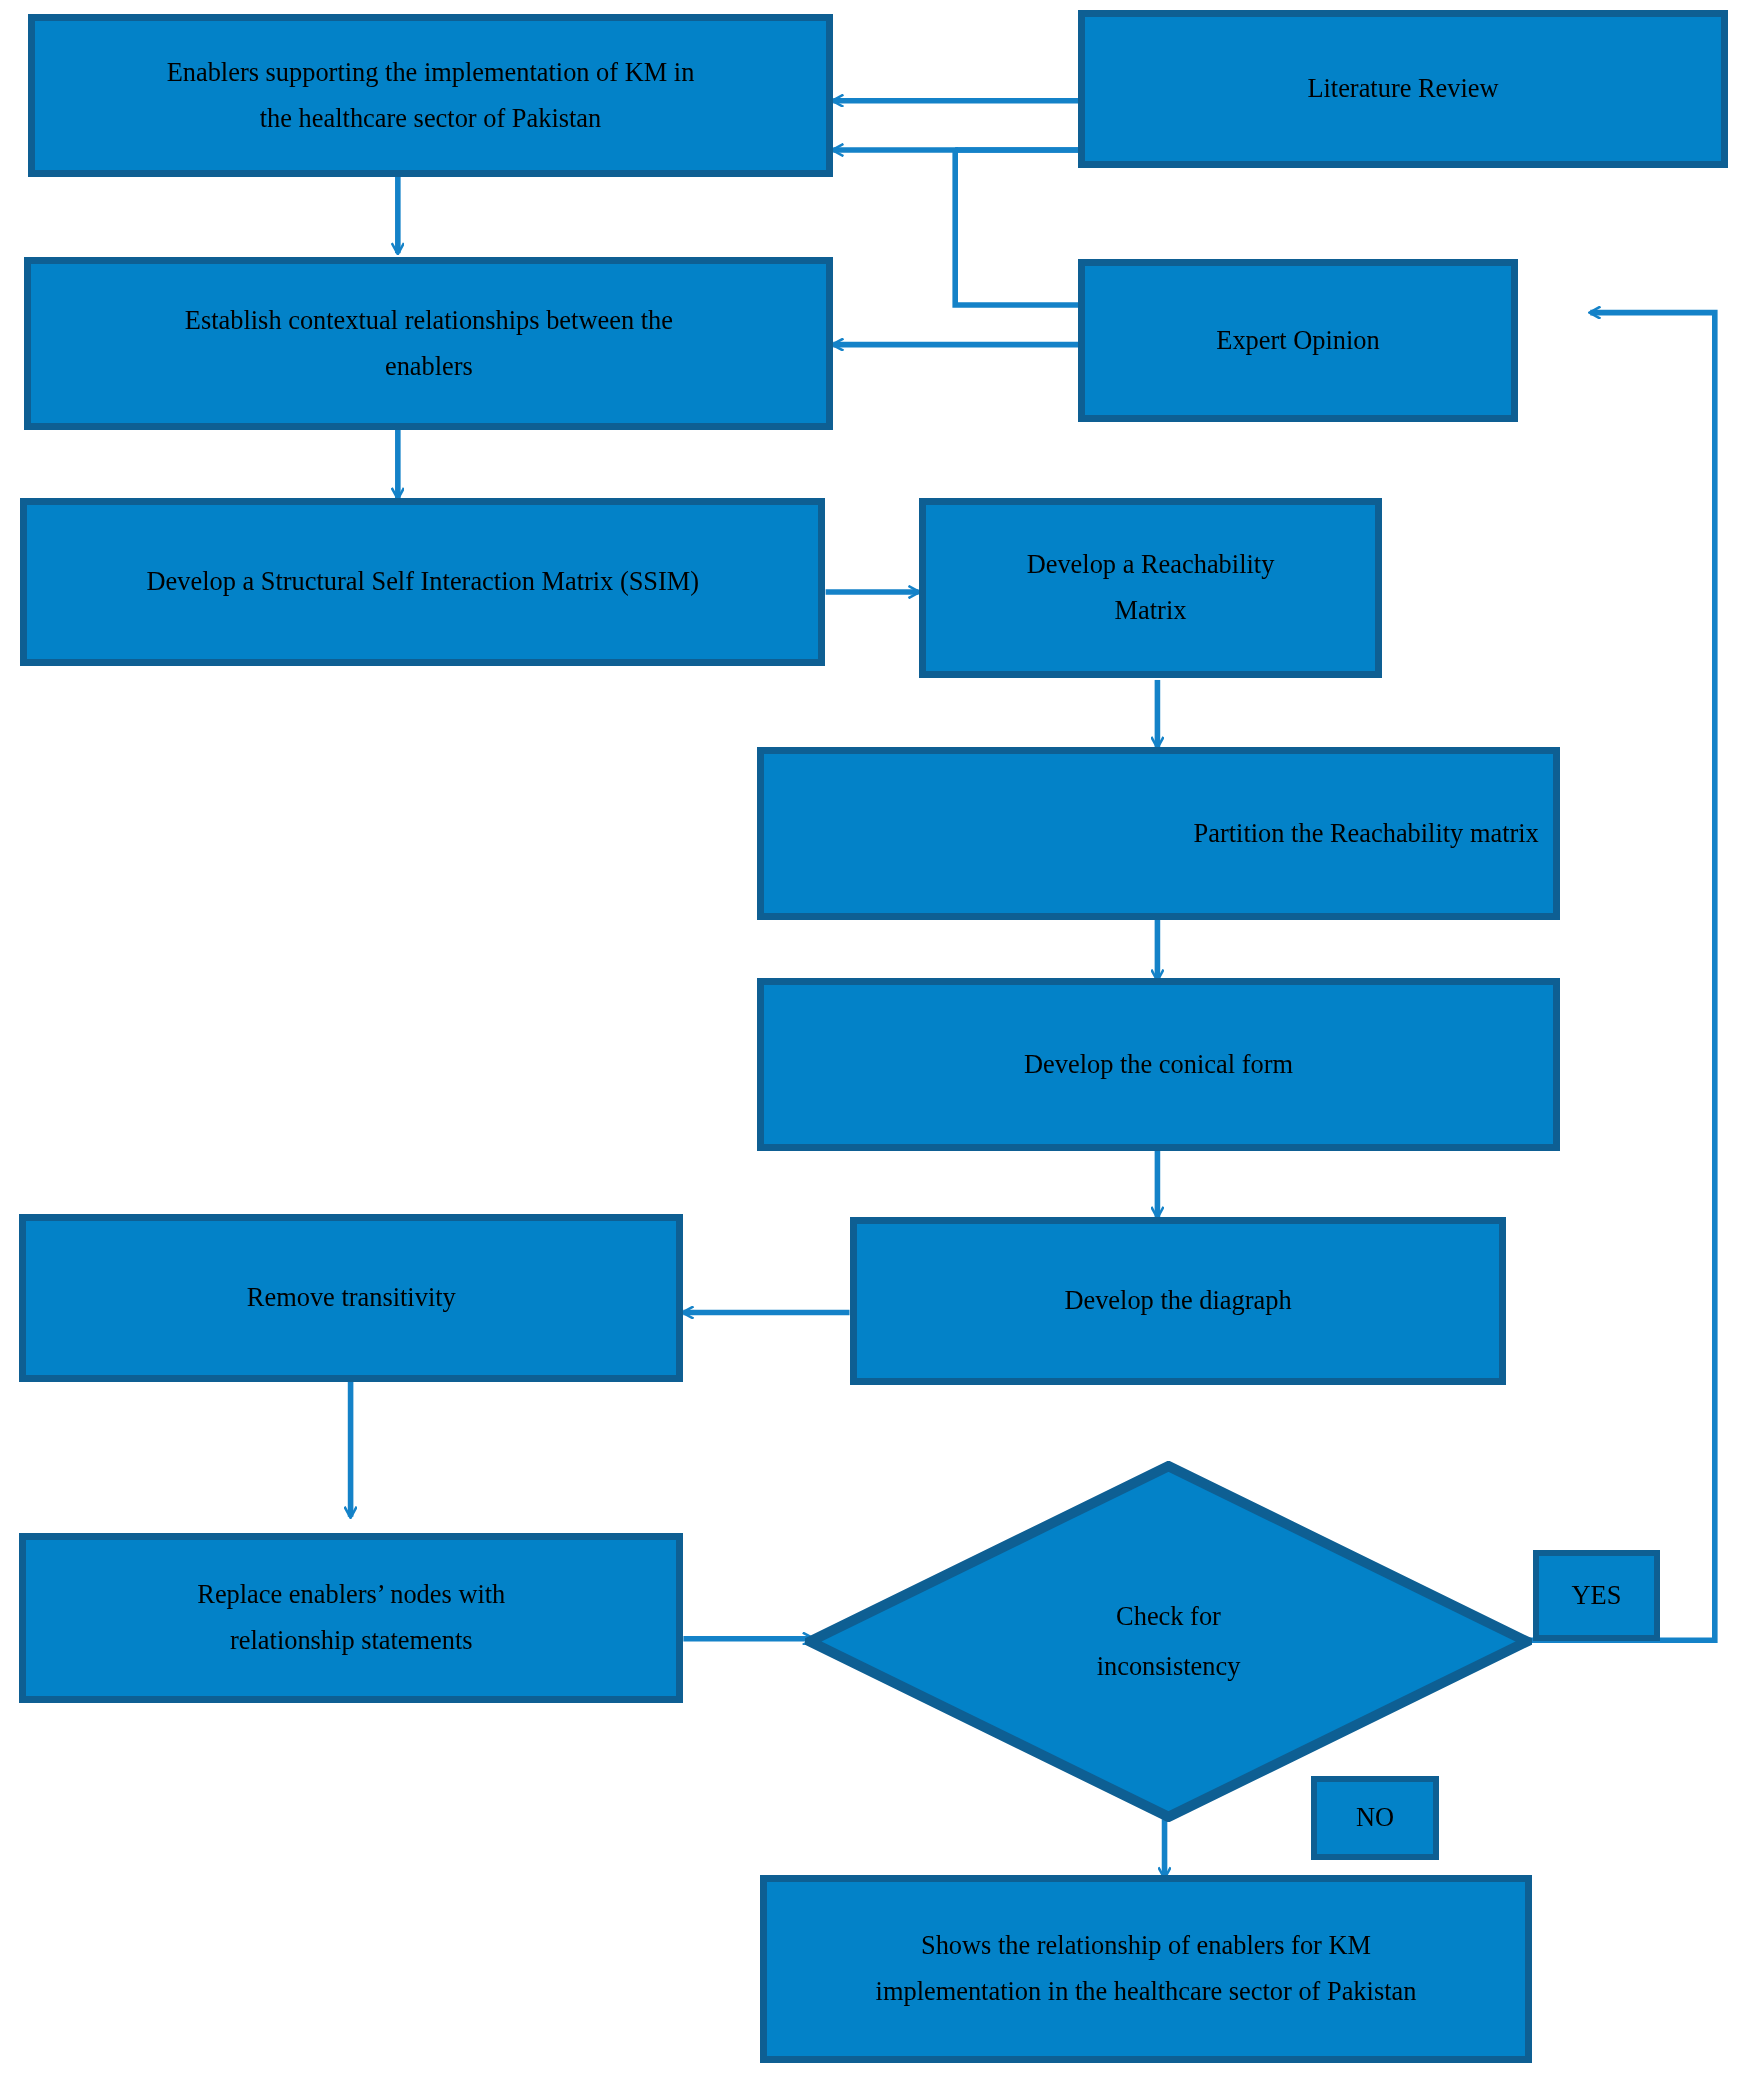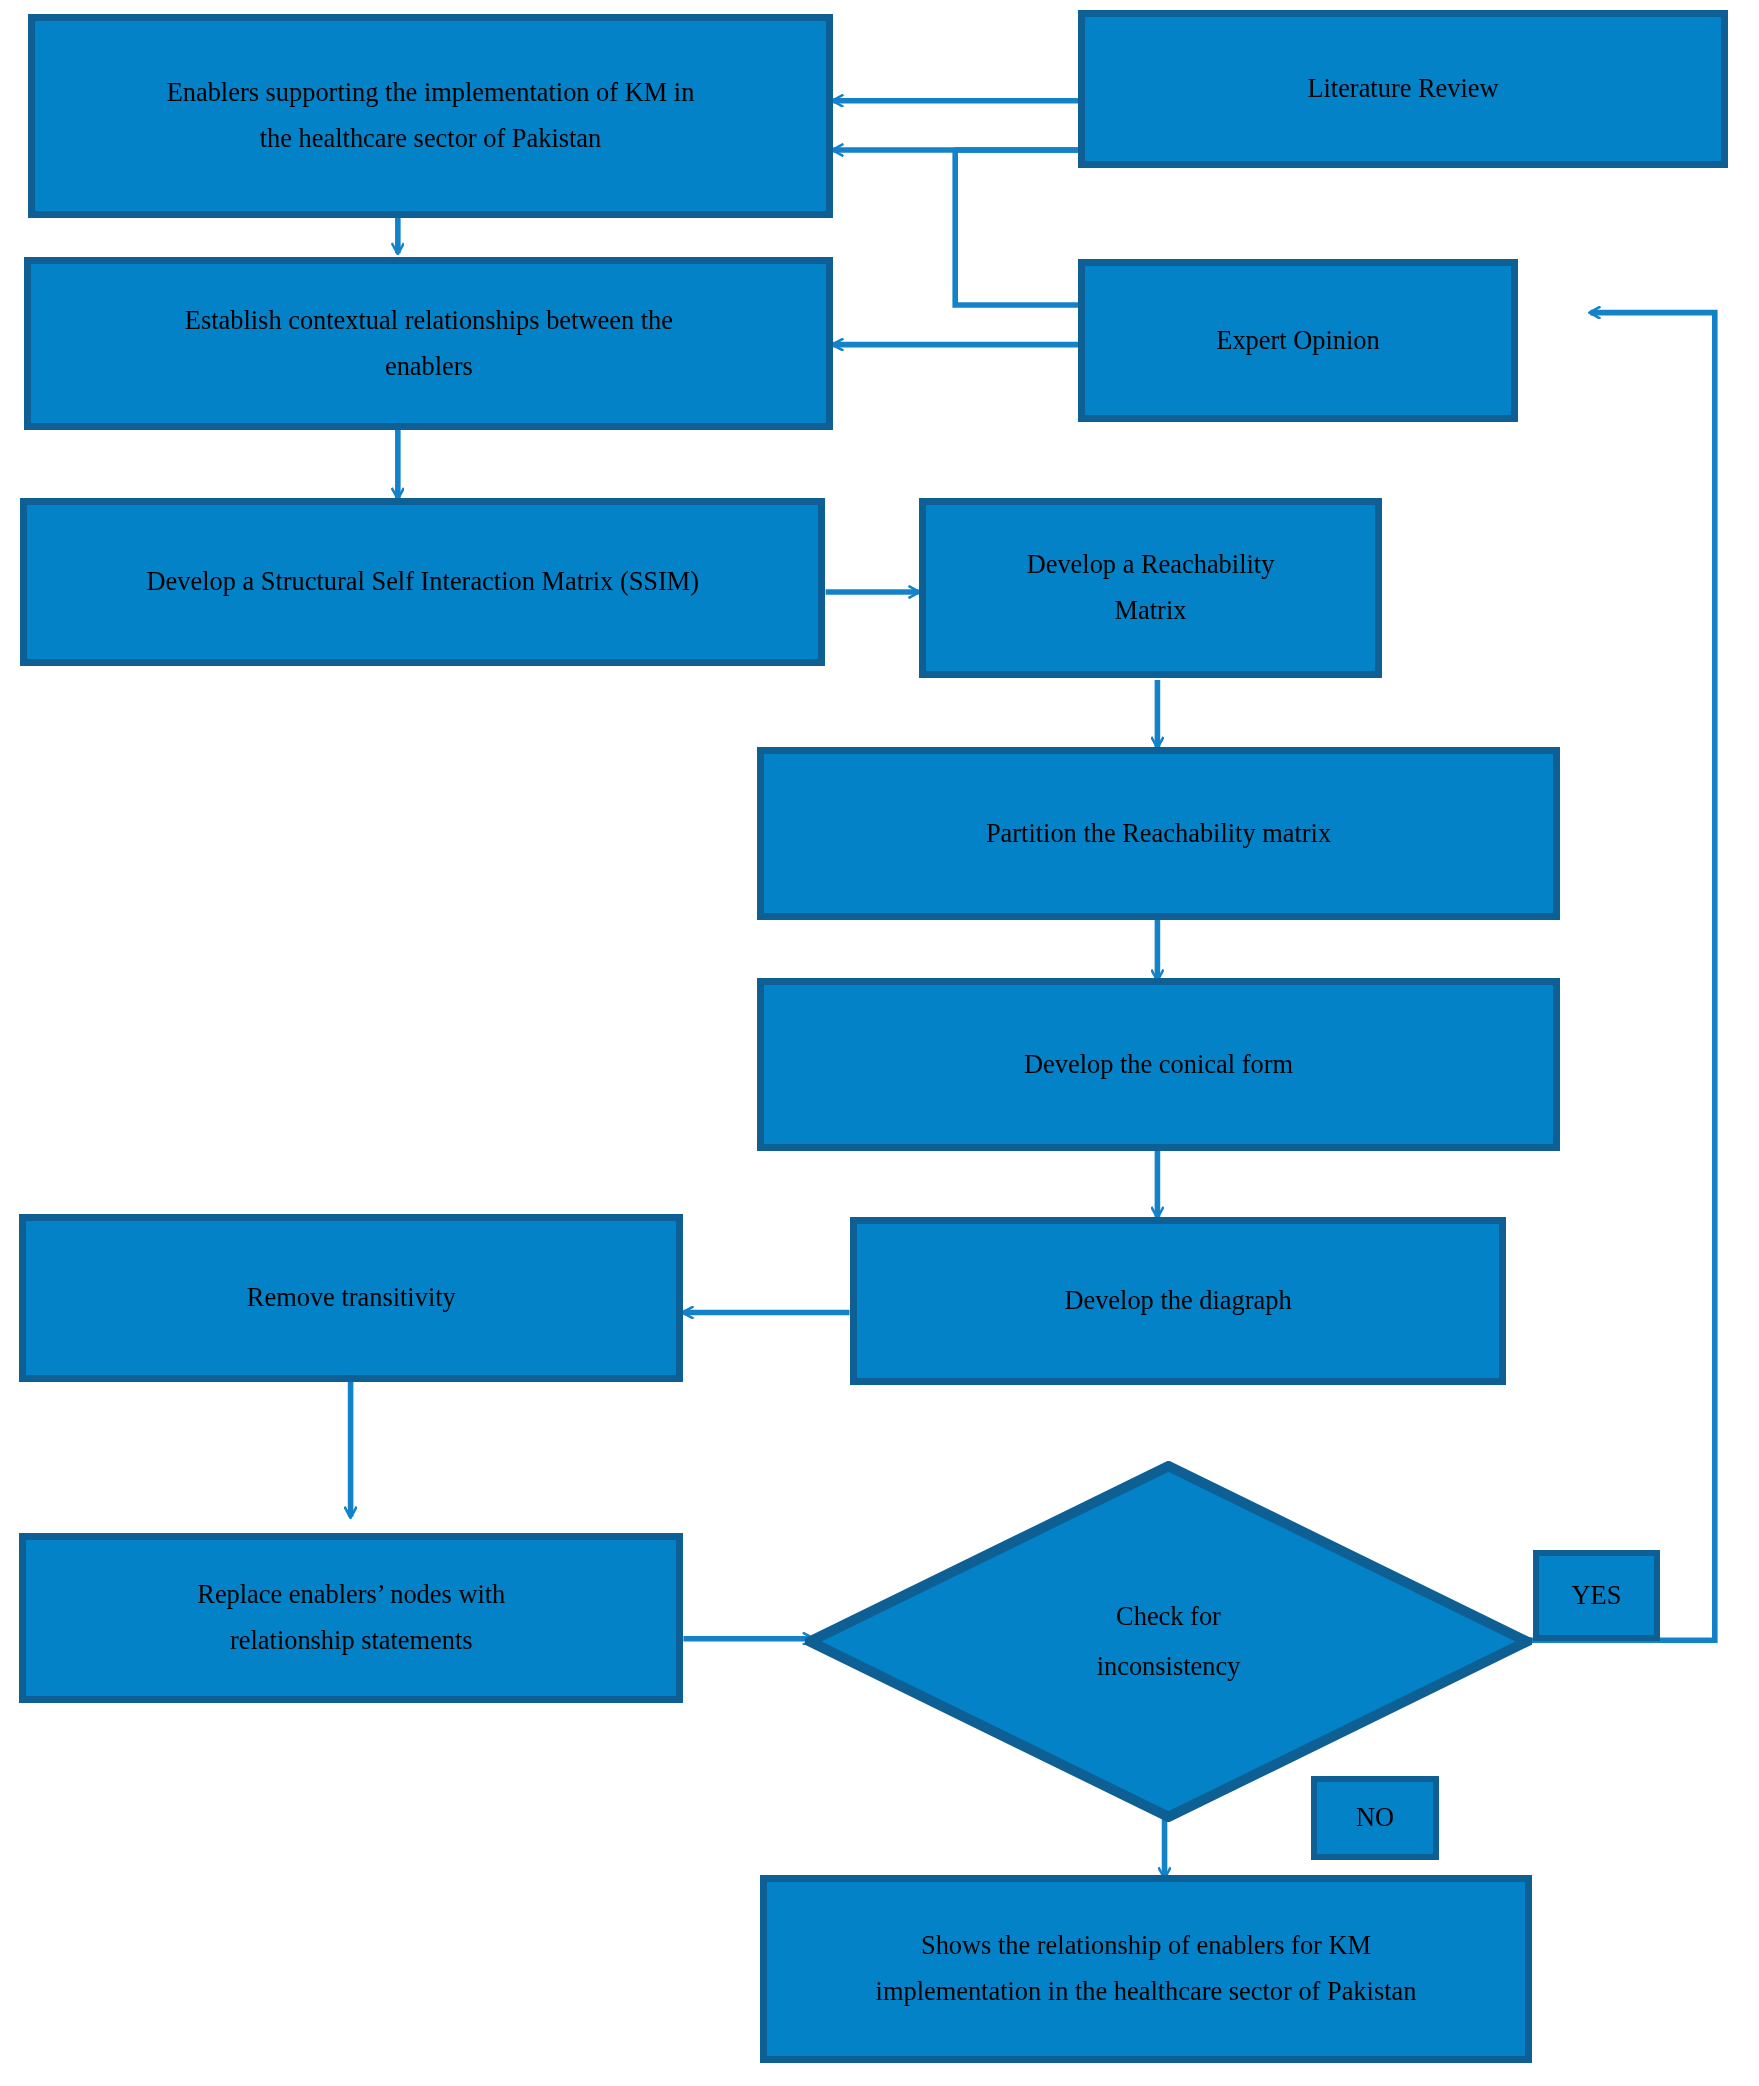--- a/index.html
+++ b/index.html
@@ -137,21 +137,21 @@
 
     <g>
       <path d="M 3008 3228 L 3375 3228 L 3375 615 L 3130 615" fill="none" stroke="#1482C8" stroke-width="11" marker-end="url(#ah)"></path>
     </g>
 
     <g>
       <path d="M 2292 3580 L 2292 3695" fill="none" stroke="#1482C8" stroke-width="11" marker-end="url(#ah)"></path>
     </g>
   </svg>
 
-  <div class="node" style="left:28px; top:14.2px; width:805px; height:204px;">
+  <div class="node" style="left:28px; top:14.2px; width:805px; height:163px;">
     <span class="line">Enablers supporting the implementation of KM in</span>
     <span class="line">the healthcare sector of Pakistan</span>
   </div>
 
   <div class="node" style="left:1078px; top:10.2px; width:650px; height:158px;">
     <span class="line">Literature Review</span>
   </div>
 
   <div class="node" style="left:24.4px; top:257px; width:809px; height:173px;">
     <span class="line">Establish contextual relationships between the</span>
@@ -164,21 +164,21 @@
 
   <div class="node" style="left:919px; top:498px; width:463px; height:180px;">
     <span class="line">Develop a Reachability</span>
     <span class="line">Matrix</span>
   </div>
 
   <div class="node" style="left:20.3px; top:498px; width:805px; height:168px;">
     <span class="line">Develop a Structural Self Interaction Matrix (SSIM)</span>
   </div>
 
-  <div class="node" style="left:757px; top:747px; width:803px; height:173px;">
+  <div class="node" style="left:757px; top:747px; width:803px; height:173px;align-items:flex-end;">
     <span class="line">Partition the Reachability matrix</span>
   </div>
 
   <div class="node" style="left:757px; top:978px; width:803px; height:173px;">
     <span class="line">Develop the conical form</span>
   </div>
 
   <div class="node" style="left:850px; top:1217px; width:656px; height:168px;">
     <span class="line">Develop the diagraph</span>
   </div>

